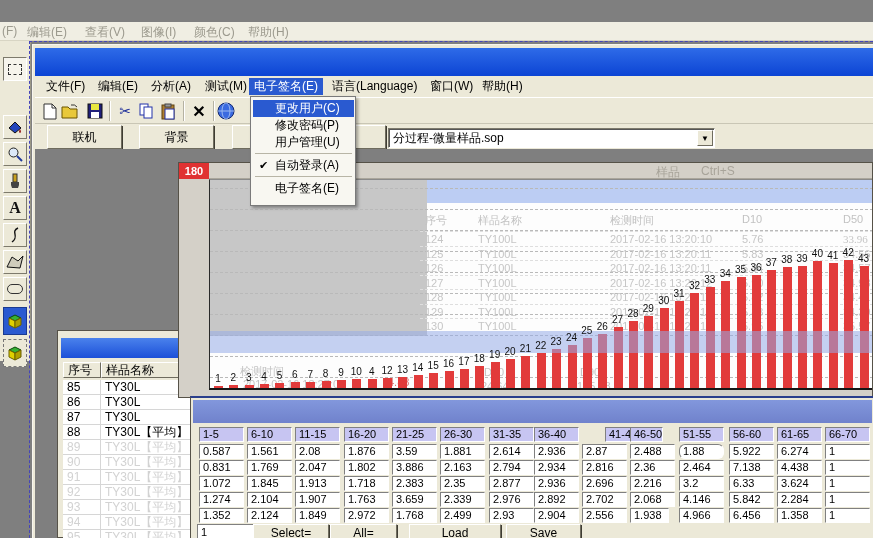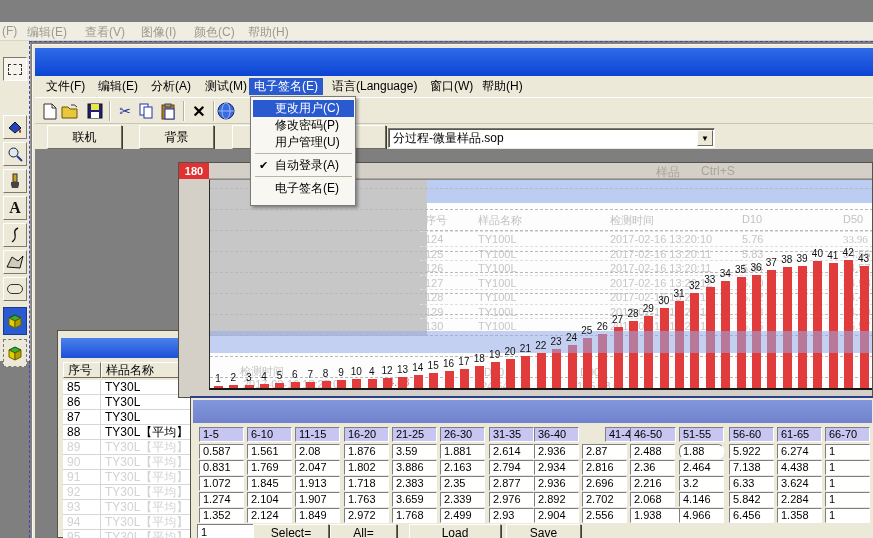--- a/index.html
+++ b/index.html
@@ -453,21 +453,21 @@
     <div id="dist-grid">
         <div class="gcell hdr" style="left: 8px; top: 29px; width: 45px;">1-5</div>
         <div class="gcell hdr" style="left: 56px; top: 29px; width: 45px;">6-10</div>
         <div class="gcell hdr" style="left: 104px; top: 29px; width: 45px;">11-15</div>
         <div class="gcell hdr" style="left: 153px; top: 29px; width: 45px;">16-20</div>
         <div class="gcell hdr" style="left: 201px; top: 29px; width: 45px;">21-25</div>
         <div class="gcell hdr" style="left: 249px; top: 29px; width: 45px;">26-30</div>
         <div class="gcell hdr" style="left: 298px; top: 29px; width: 45px;">31-35</div>
         <div class="gcell hdr" style="left: 343px; top: 29px; width: 45px;">36-40</div>
         <div class="gcell hdr" style="left: 414px; top: 29px; width: 45px;">41-45</div>
-        <div class="gcell hdr" style="left: 439px; top: 29px; width: 46px;">46-50</div>
+        <div class="gcell hdr" style="left: 439px; top: 29px; width: 33px;">46-50</div>
         <div class="gcell hdr" style="left: 488px; top: 29px; width: 45px;">51-55</div>
         <div class="gcell hdr" style="left: 538px; top: 29px; width: 45px;">56-60</div>
         <div class="gcell hdr" style="left: 586px; top: 29px; width: 45px;">61-65</div>
         <div class="gcell hdr" style="left: 634px; top: 29px; width: 45px;">66-70</div>
         <div class="gcell" style="left: 8px; top: 46px; width: 45px;">0.587</div>
         <div class="gcell" style="left: 56px; top: 46px; width: 45px;">1.561</div>
         <div class="gcell" style="left: 104px; top: 46px; width: 45px;">2.08</div>
         <div class="gcell" style="left: 153px; top: 46px; width: 45px;">1.876</div>
         <div class="gcell" style="left: 201px; top: 46px; width: 45px;">3.59</div>
         <div class="gcell" style="left: 249px; top: 46px; width: 45px;">1.881</div>
@@ -523,21 +523,21 @@
         <div class="gcell" style="left: 634px; top: 94px; width: 45px;">1</div>
         <div class="gcell" style="left: 8px; top: 110px; width: 45px;">1.352</div>
         <div class="gcell" style="left: 56px; top: 110px; width: 45px;">2.124</div>
         <div class="gcell" style="left: 104px; top: 110px; width: 45px;">1.849</div>
         <div class="gcell" style="left: 153px; top: 110px; width: 45px;">2.972</div>
         <div class="gcell" style="left: 201px; top: 110px; width: 45px;">1.768</div>
         <div class="gcell" style="left: 249px; top: 110px; width: 45px;">2.499</div>
         <div class="gcell" style="left: 298px; top: 110px; width: 45px;">2.93</div>
         <div class="gcell" style="left: 343px; top: 110px; width: 45px;">2.904</div>
         <div class="gcell" style="left: 391px; top: 110px; width: 45px;">2.556</div>
-        <div class="gcell" style="left: 439px; top: 110px; width: 50px;">1.938</div>
+        <div class="gcell" style="left: 439px; top: 110px; width: 39px;">1.938</div>
         <div class="gcell" style="left: 488px; top: 110px; width: 45px;">4.966</div>
         <div class="gcell" style="left: 538px; top: 110px; width: 45px;">6.456</div>
         <div class="gcell" style="left: 586px; top: 110px; width: 45px;">1.358</div>
         <div class="gcell" style="left: 634px; top: 110px; width: 45px;">1</div>
       </div>
     <div class="ctrl-input" style="left:6px;top:126px;width:57px">
       <span>1</span>
     </div>
     <div class="ctrl-btn" style="left:62px;top:126px;width:76px">Select=</div>
     <div class="ctrl-btn" style="left:139px;top:126px;width:67px">All=</div>

